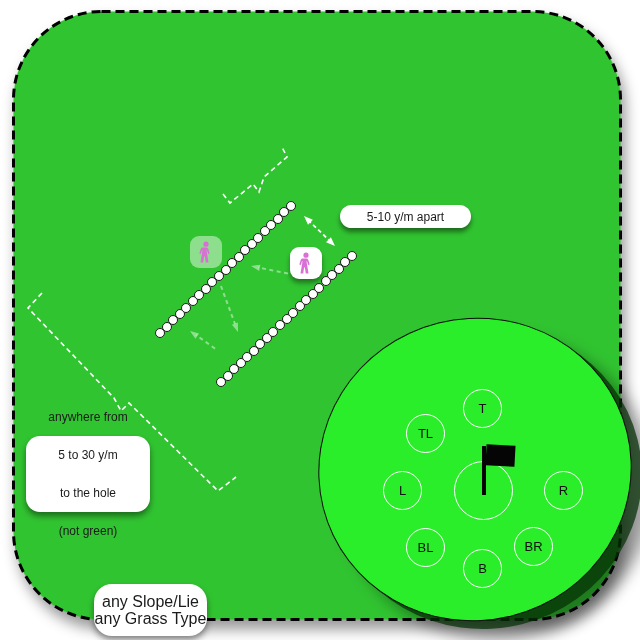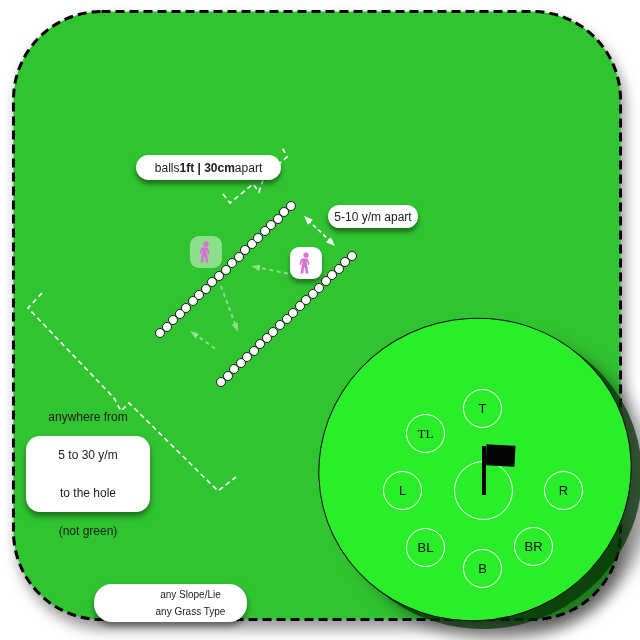--- a/index.html
+++ b/index.html
@@ -161,41 +161,36 @@
       <path d="M190,331 L199,333.5 L195.4,338.7 Z" stroke="none"></path>
     </g>
   </svg>
 
   <div class="green-ellipse"></div>
   <div class="center-hole"></div>
   <div class="flag-pole"></div>
   <div class="flag-banner"></div>
 
   <div class="hole" style="left:463px;top:389px;">T</div>
-  <div class="hole" style="left:406px;top:414px;font-family:Liberation Serif, serif;">TL</div>
+  <div class="hole" style="left:406px;top:414px;">TL</div>
   <div class="hole" style="left:383px;top:471px;">L</div>
   <div class="hole" style="left:544px;top:471px;">R</div>
   <div class="hole" style="left:406px;top:528px;text-align:right;">BL</div>
   <div class="hole" style="left:514px;top:527px;">BR</div>
   <div class="hole" style="left:463px;top:549px;">B</div>
 
 
-  <div class="pill" style="left:136px;top:155px;width:145px;height:25px;">
-    <span>balls </span>
-    <b>1ft | 30cm</b>
-    <span> apart</span>
-  </div>
 
-  <div class="pill" style="left:328px;top:205px;width:90px;height:23px;">5-10 y/m apart</div>
+  <div class="pill" style="left:340px;top:205px;width:131px;height:23px;">5-10 y/m apart</div>
 
   <div class="notebox" style="left:26px;top:436px;width:124px;height:76px;gap:20px;">
     <div>anywhere from</div>
     <div class="bold">5 to 30 y/m</div>
     <div class="bold">to the hole</div>
     <div>(not green)</div>
   </div>
 
-  <div class="notebox" style="left:94px;top:584px;width:113px;height:38px;border-radius:18px;font-size:10px;line-height:17px;padding-left:40px;">
+  <div class="notebox" style="left:94px;top:584px;width:113px;height:52px;border-radius:18px;font-size:16px;line-height:17px;">
     <div>any Slope/Lie</div>
     <div>any Grass Type</div>
   </div>
 
 </div>
 
 </body></html>

